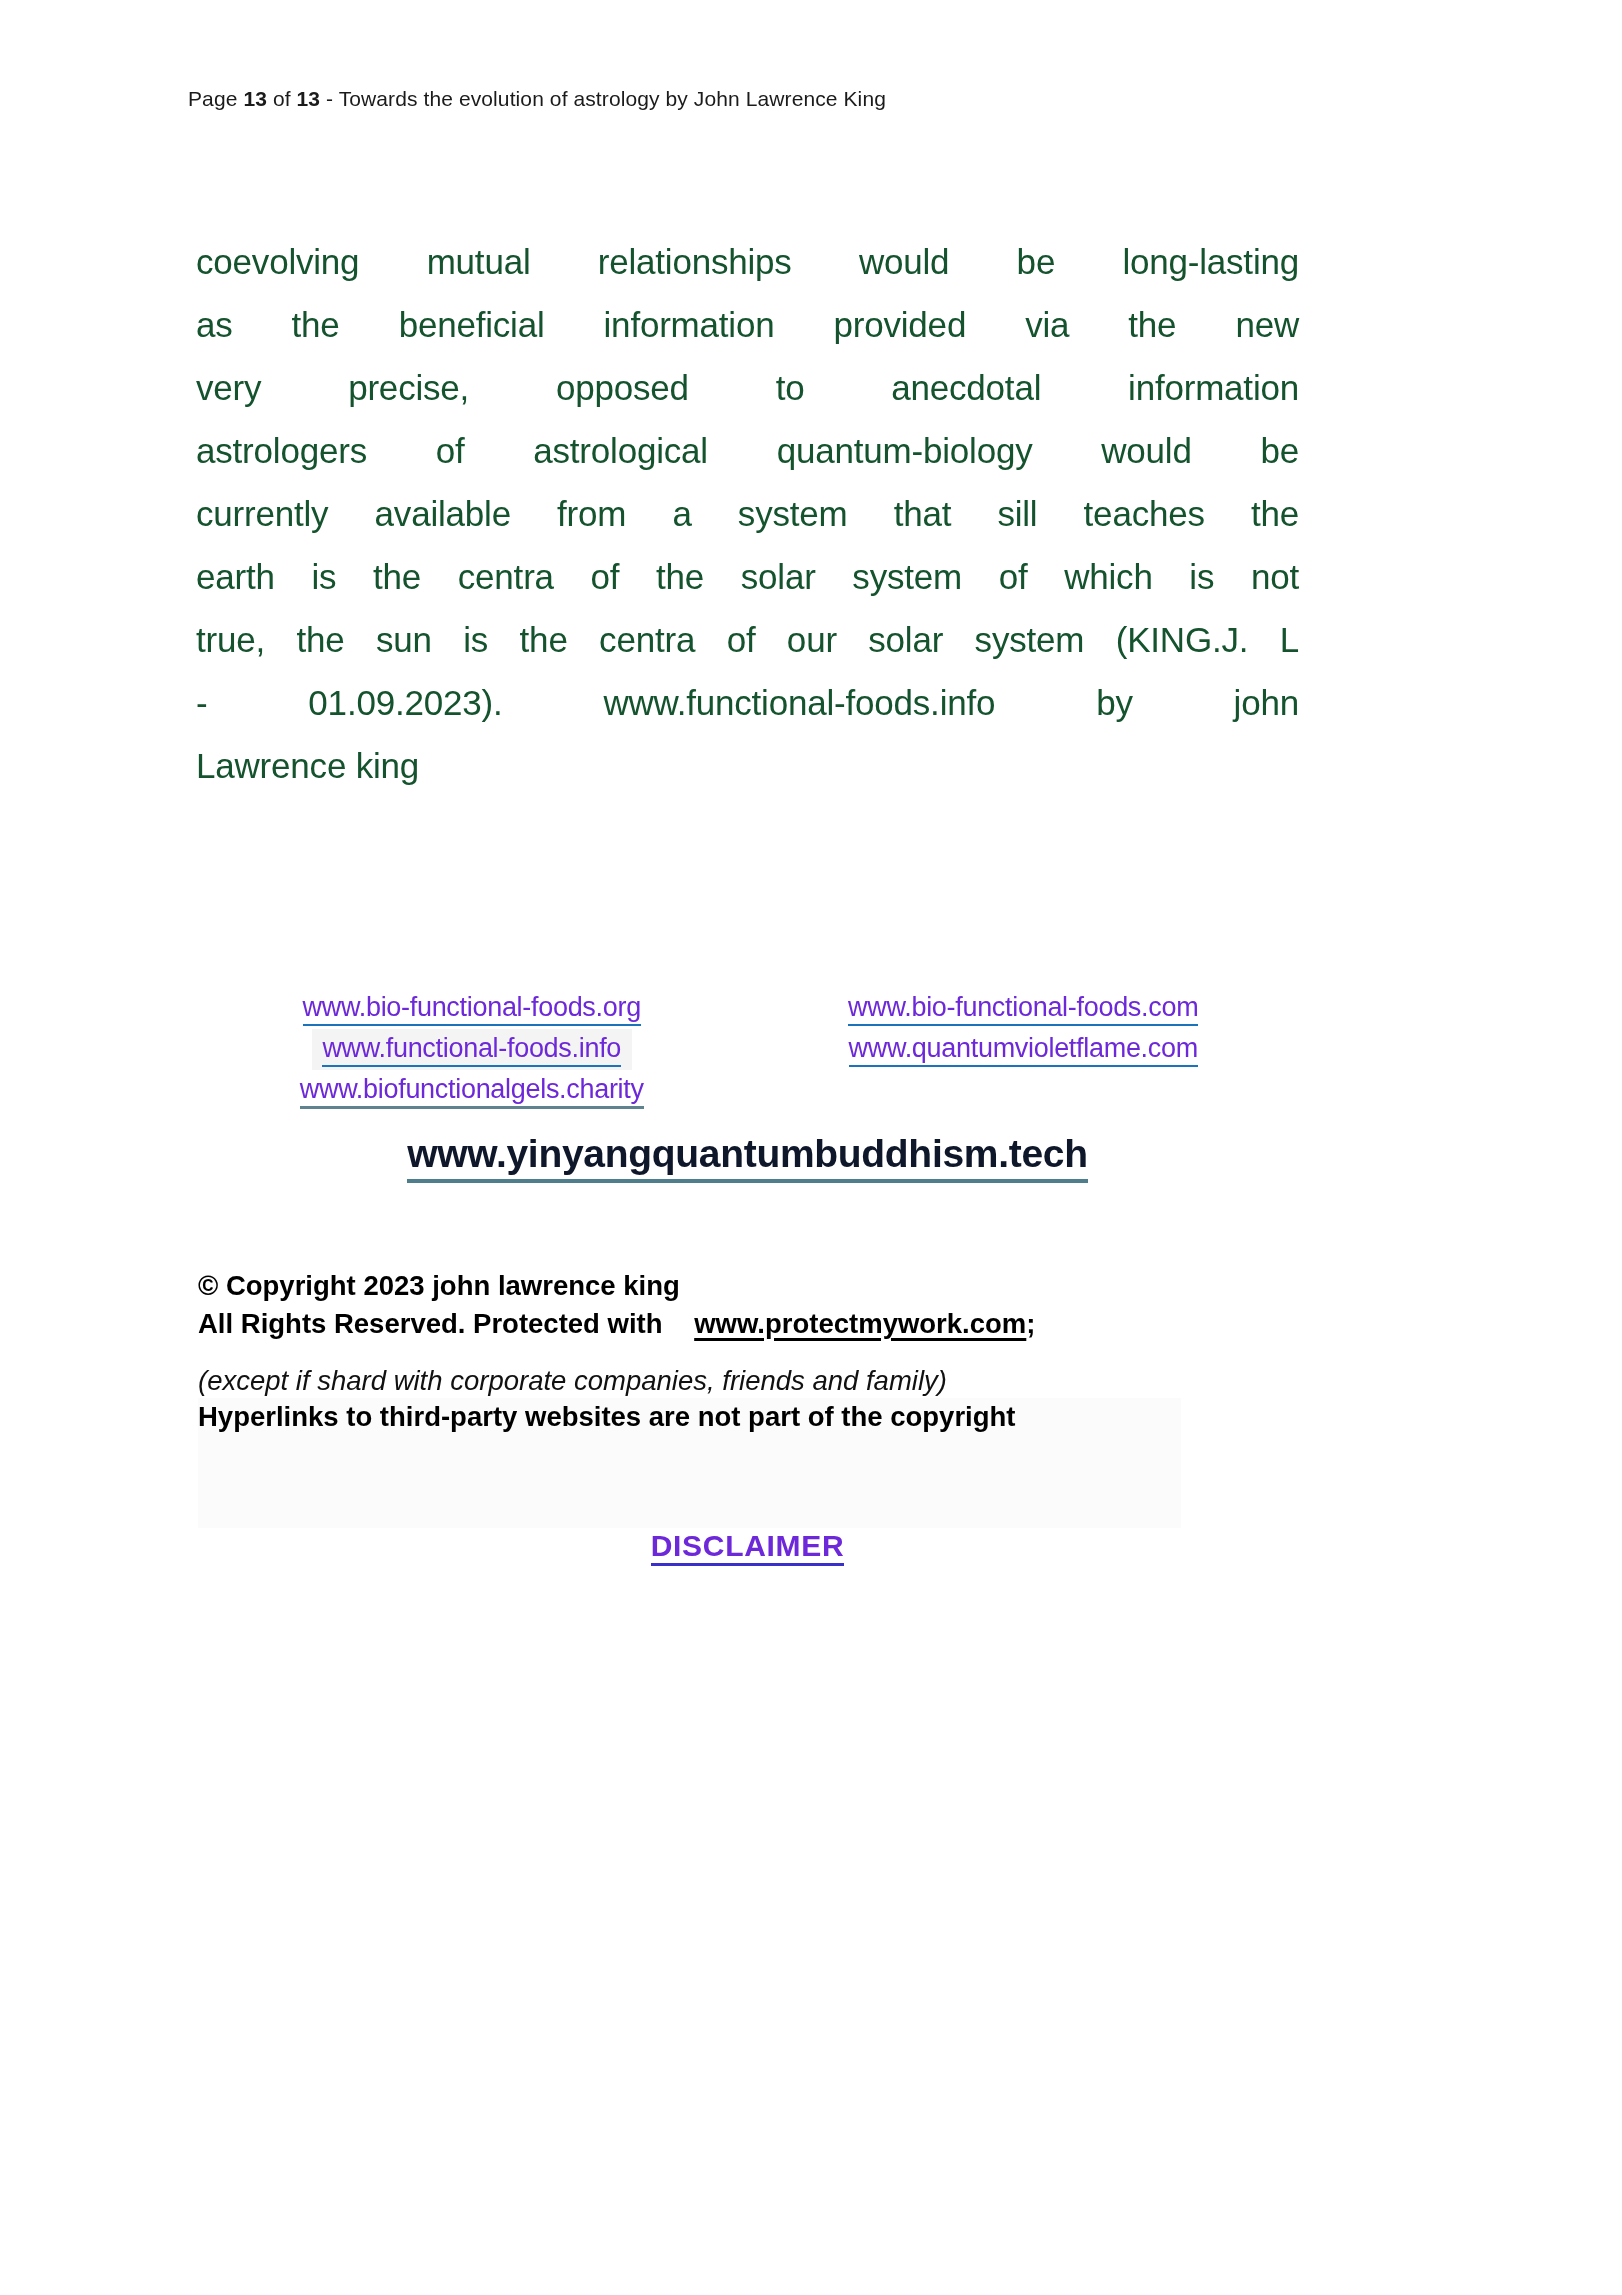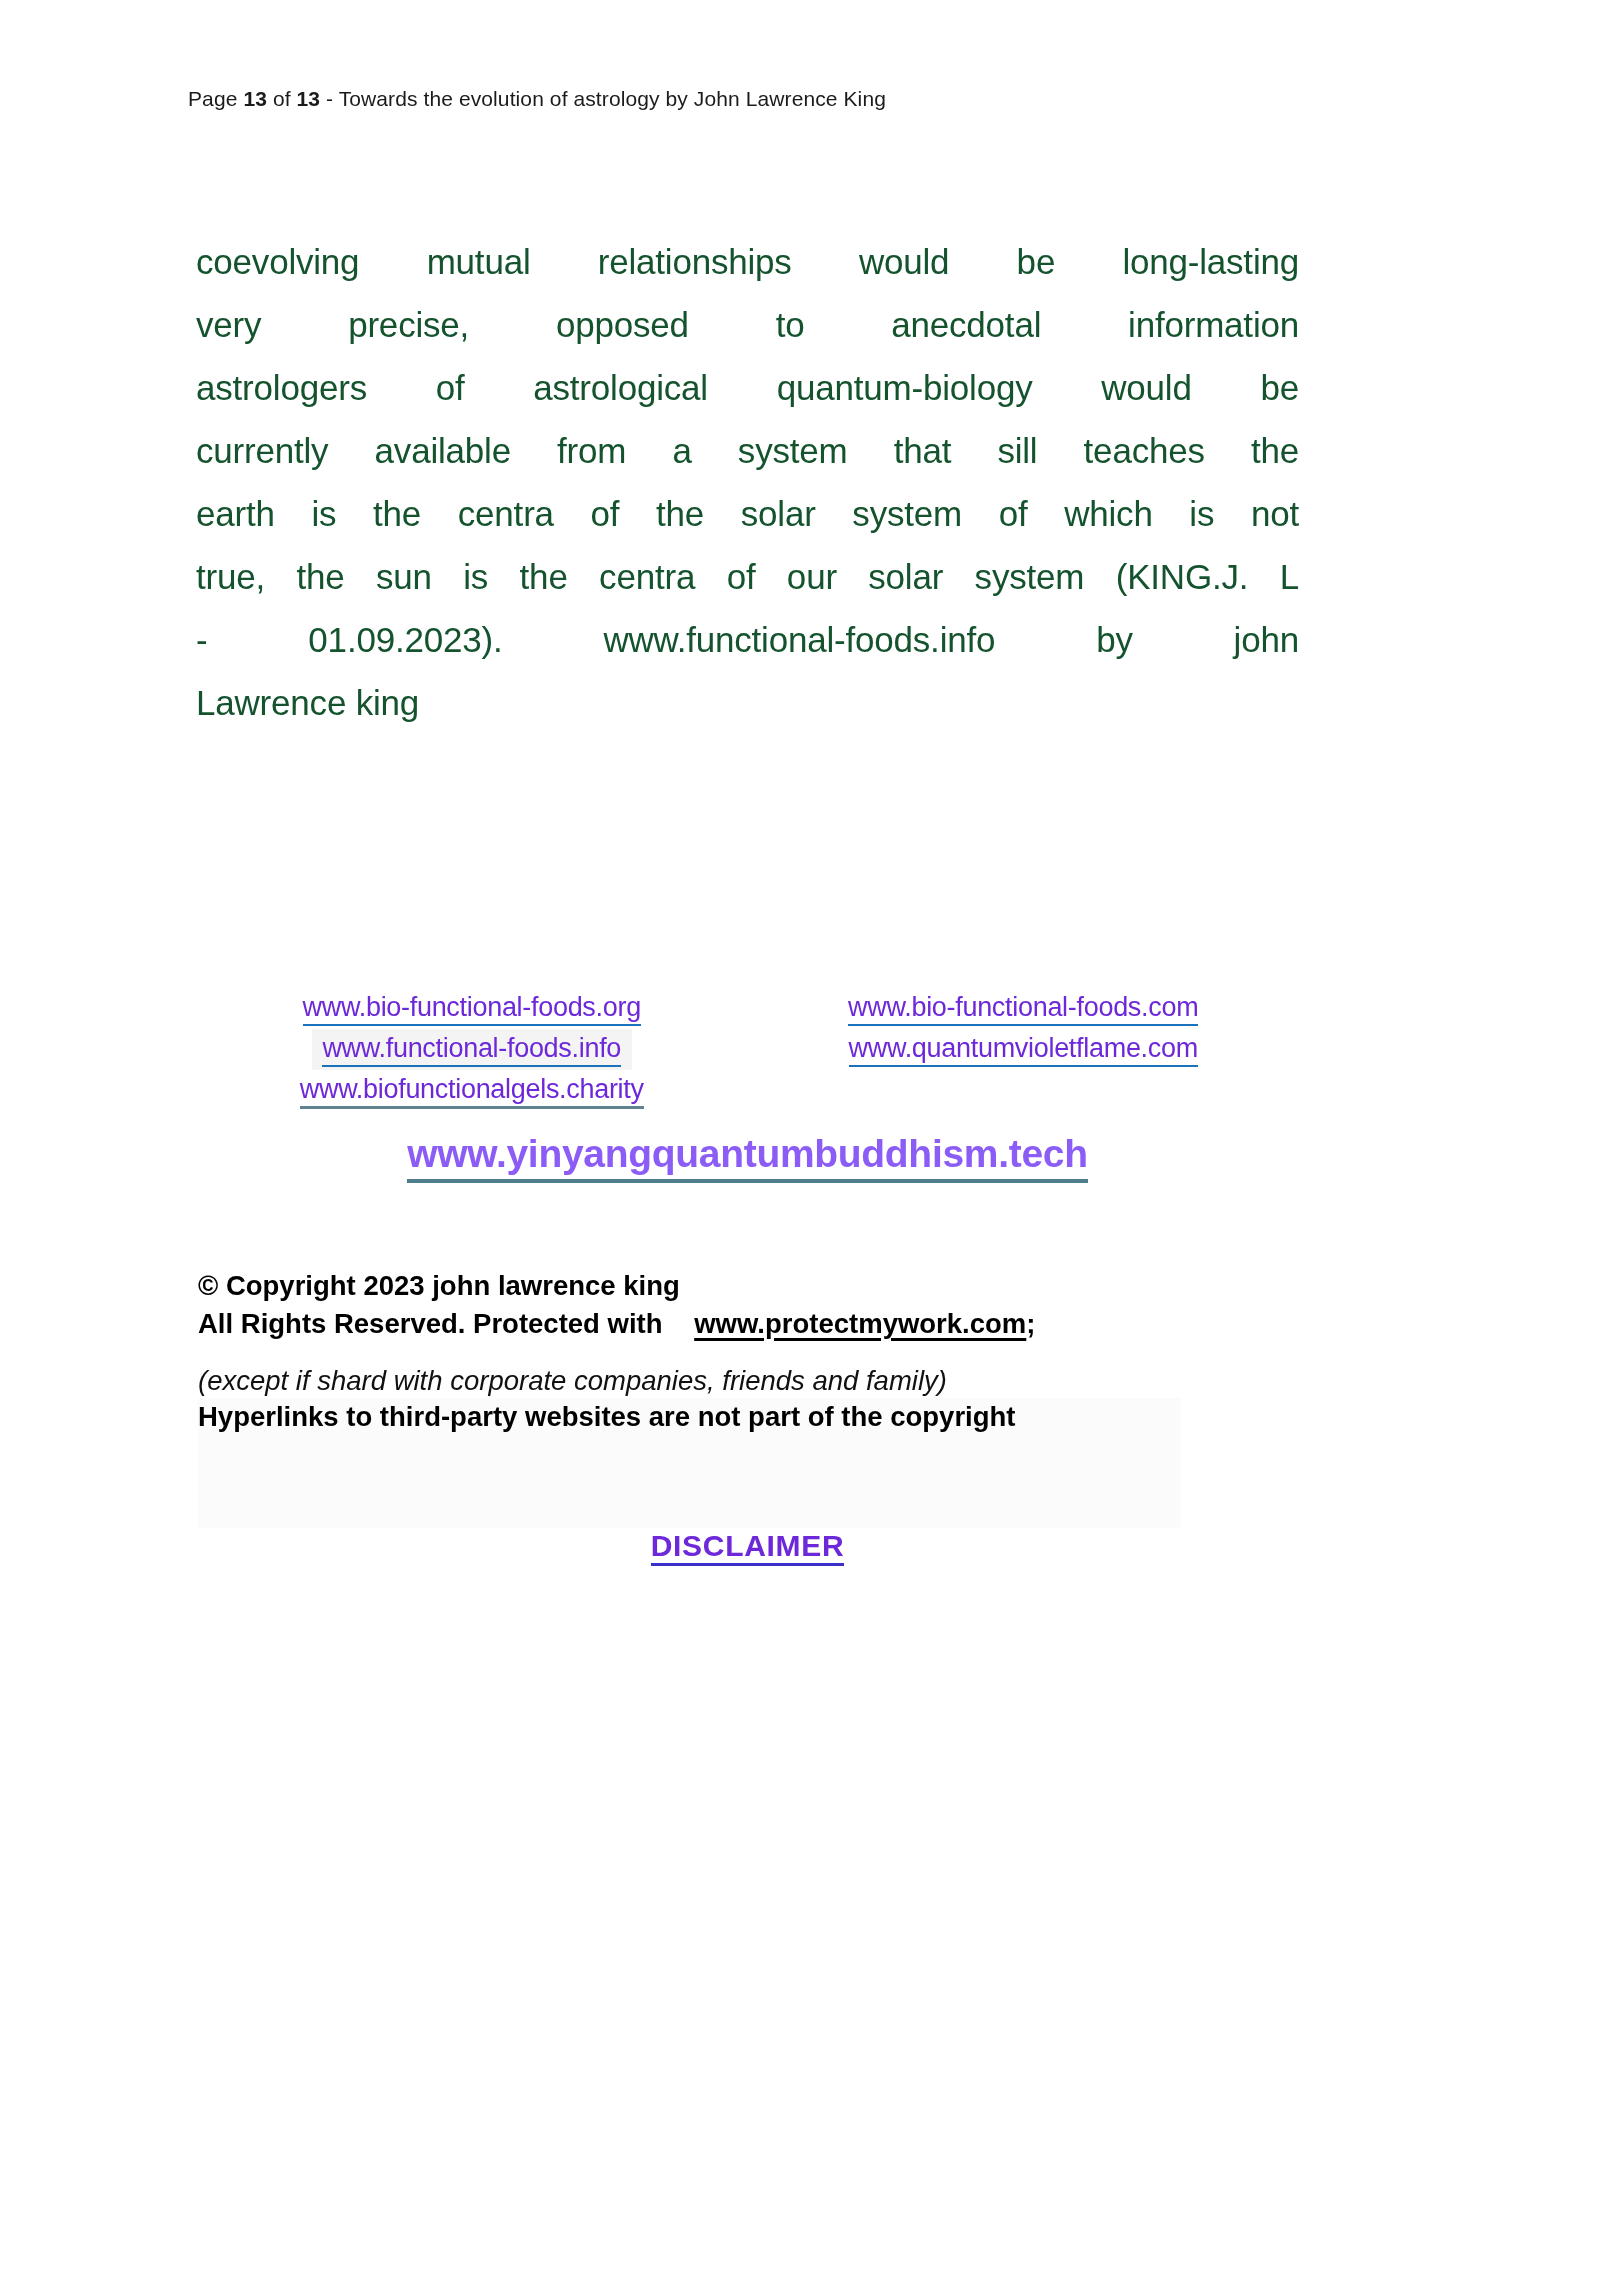--- a/index.html
+++ b/index.html
@@ -82,21 +82,21 @@
   .tech-row {
     position: absolute;
     left: 196px;
     top: 1132px;
     width: 1103px;
     text-align: center;
   }
   .tech-row a {
     font-size: 39px;
     font-weight: 700;
-    color: #8b5cf6;
+    color: #0f172a;
     text-decoration: none;
     border-bottom: 4.6px solid #4e7d8c;
     padding-bottom: 3.9px;
     letter-spacing: -0.3px;
     cursor: pointer;
   }
 
   
   .highlight-box {
     position: absolute;
@@ -167,20 +167,21 @@
 </style>
 </head>
 <body>
 
 <div class="page">
 
   <div class="doc-header"><span>Page </span><span class="b">13</span><span> of </span><span class="b">13</span><span> - Towards the evolution of astrology by John Lawrence King</span></div>
 
   <div class="blue-paragraph">
     <div class="jline">coevolving mutual relationships would be long-lasting</div>
+    <div class="jline">as the beneficial information provided via the new</div>
     <div class="jline">very precise, opposed to anecdotal information</div>
     <div class="jline">astrologers of astrological quantum-biology would be</div>
     <div class="jline">currently available from a system that sill teaches the</div>
     <div class="jline">earth is the centra of the solar system of which is not</div>
     <div class="jline">true, the sun is the centra of our solar system (KING.J. L</div>
     <div class="jline">- 01.09.2023). www.functional-foods.info by john</div>
     <div class="jlast">Lawrence king</div>
   </div>
 
   <div class="links-grid">

